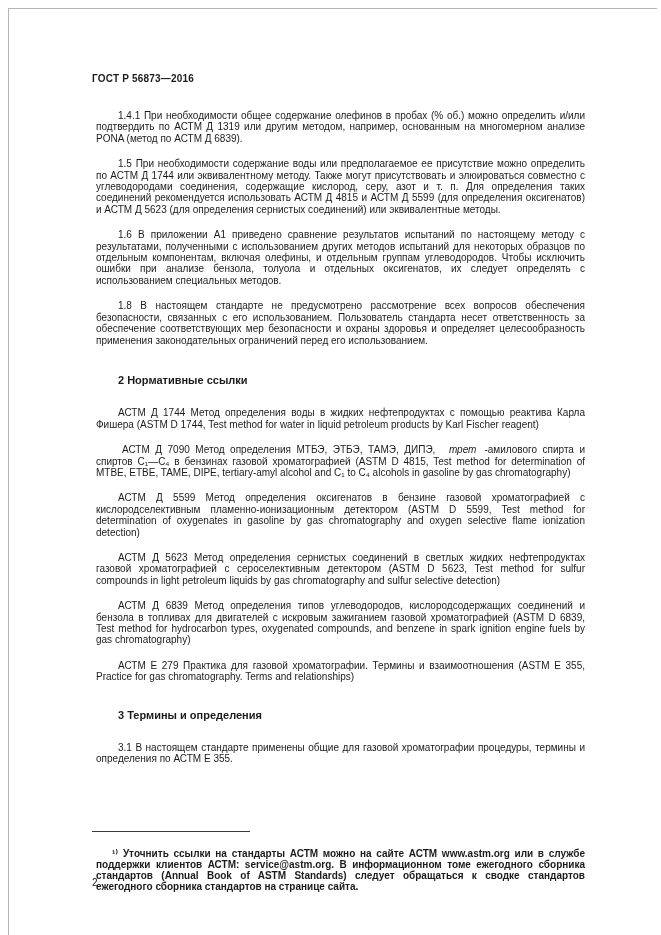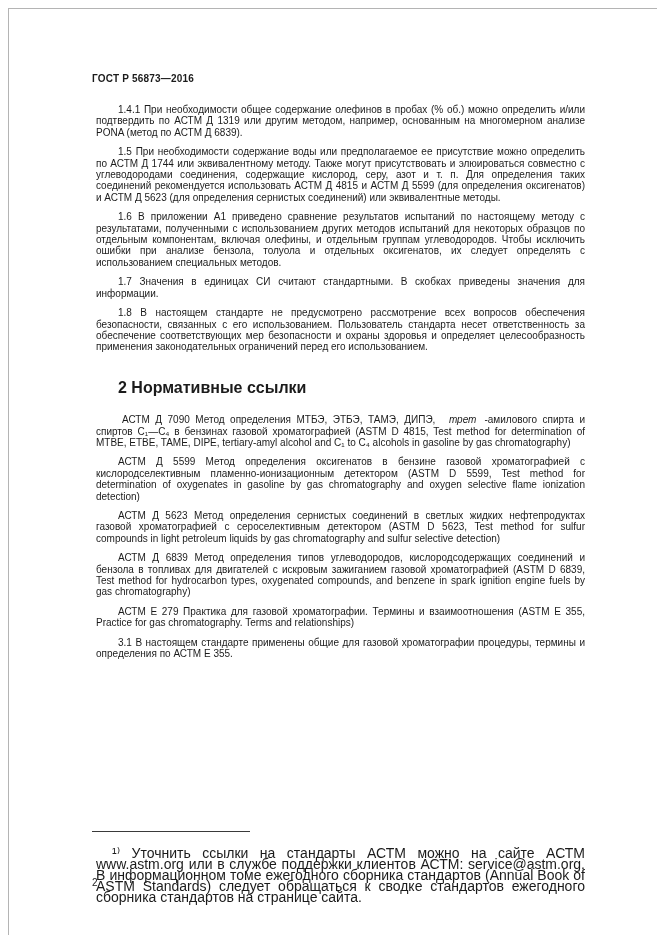--- a/index.html
+++ b/index.html
@@ -18,31 +18,32 @@
   }
   .running-header {
     position:absolute; top:60px; left:79px;
     font-size:10px; font-weight:bold; letter-spacing:.2px;
   }
   .content {
     position:absolute; top:87px; left:79px; width:505px;
     font-size:10px; line-height:11.4px;
     text-align:justify;
   }
-  .para { text-indent:22px; }
+  .para { text-indent:22px;margin-top:6px; }
   .heading {
-    font-size:16px; font-weight:bold;
+    font-size:11px; font-weight:bold;
     margin:19px 0 13px 22px; text-align:left;
   }
   .heading.first-gap { margin-top:21px; }
   i { font-style:italic; }
   .footnote {
     position:absolute; left:79px; top:818px; width:505px;
-    font-size:14px; line-height:11px; text-align:justify;
+    font-size:10px; line-height:11px; text-align:justify;
     color:#1b1b1b;
+    font-weight:bold;
   }
   .footnote-rule {
     width:158px; height:0;
     border-top:1px solid #3a3a3a;
     margin-bottom:4px;
   }
   .footnote-text { text-indent:16px; }
   .page-number {
     position:absolute; left:79px; top:864px;
     font-size:10px;
@@ -53,32 +54,33 @@
 
 <div class="page">
 
   <div class="running-header">ГОСТ Р 56873—2016</div>
 
   <div class="content">
 
     <p class="para">1.4.1 При необходимости общее содержание олефинов в пробах (% об.) можно определить и/или подтвердить по АСТМ Д 1319 или другим методом, например, основанным на многомерном анализе PONA (метод по АСТМ Д 6839).</p>
     <p class="para">1.5 При необходимости содержание воды или предполагаемое ее присутствие можно определить по АСТМ Д 1744 или эквивалентному методу. Также могут присутствовать и элюироваться совместно с углеводородами соединения, содержащие кислород, серу, азот и т. п. Для определения таких соединений рекомендуется использовать АСТМ Д 4815 и АСТМ Д 5599 (для определения оксигенатов) и АСТМ Д 5623 (для определения сернистых соединений) или эквивалентные методы.</p>
     <p class="para">1.6 В приложении А1 приведено сравнение результатов испытаний по настоящему методу с результатами, полученными с использованием других методов испытаний для некоторых образцов по отдельным компонентам, включая олефины, и отдельным группам углеводородов. Чтобы исключить ошибки при анализе бензола, толуола и отдельных оксигенатов, их следует определять с использованием специальных методов.</p>
-    <p class="para">1.7 Значения в единицах СИ считают стандартными. В скобках приведены значения для информации.</p>
     <p class="para">1.8 В настоящем стандарте не предусмотрено рассмотрение всех вопросов обеспечения безопасности, связанных с его использованием. Пользователь стандарта несет ответственность за обеспечение соответствующих мер безопасности и охраны здоровья и определяет целесообразность применения законодательных ограничений перед его использованием.</p>
 
     <div class="heading first-gap">2 Нормативные ссылки</div>
 
 
+    <p class="para">АСТМ Д 1744 Метод определения воды в жидких нефтепродуктах с помощью реактива Карла Фишера (ASTM D 1744, Test method for water in liquid petroleum products by Karl Fischer reagent)</p>
     <p class="para"><span>АСТМ Д 7090 Метод определения МТБЭ, ЭТБЭ, ТАМЭ, ДИПЭ, </span><i>трет</i><span>-амилового спирта и спиртов C₁—C₄ в бензинах газовой хроматографией (ASTM D 4815, Test method for determination of MTBE, ETBE, TAME, DIPE, tertiary-amyl alcohol and C₁ to C₄ alcohols in gasoline by gas chromatography)</span></p>
     <p class="para">АСТМ Д 5599 Метод определения оксигенатов в бензине газовой хроматографией с кислородселективным пламенно-ионизационным детектором (ASTM D 5599, Test method for determination of oxygenates in gasoline by gas chromatography and oxygen selective flame ionization detection)</p>
     <p class="para">АСТМ Д 5623 Метод определения сернистых соединений в светлых жидких нефтепродуктах газовой хроматографией с сероселективным детектором (ASTM D 5623, Test method for sulfur compounds in light petroleum liquids by gas chromatography and sulfur selective detection)</p>
     <p class="para">АСТМ Д 6839 Метод определения типов углеводородов, кислородсодержащих соединений и бензола в топливах для двигателей с искровым зажиганием газовой хроматографией (ASTM D 6839, Test method for hydrocarbon types, oxygenated compounds, and benzene in spark ignition engine fuels by gas chromatography)</p>
     <p class="para">АСТМ Е 279 Практика для газовой хроматографии. Термины и взаимоотношения (ASTM E 355, Practice for gas chromatography. Terms and relationships)</p>
 
+    <div class="heading">3 Термины и определения</div>
 
     <p class="para">3.1 В настоящем стандарте применены общие для газовой хроматографии процедуры, термины и определения по АСТМ Е 355.</p>
 
   </div>
 
   <div class="footnote">
     <div class="footnote-rule"></div>
     <p class="footnote-text">¹⁾ Уточнить ссылки на стандарты АСТМ можно на сайте АСТМ www.astm.org или в службе поддержки клиентов АСТМ: service@astm.org. В информационном томе ежегодного сборника стандартов (Annual Book of ASTM Standards) следует обращаться к сводке стандартов ежегодного сборника стандартов на странице сайта.</p>
   </div>
 

